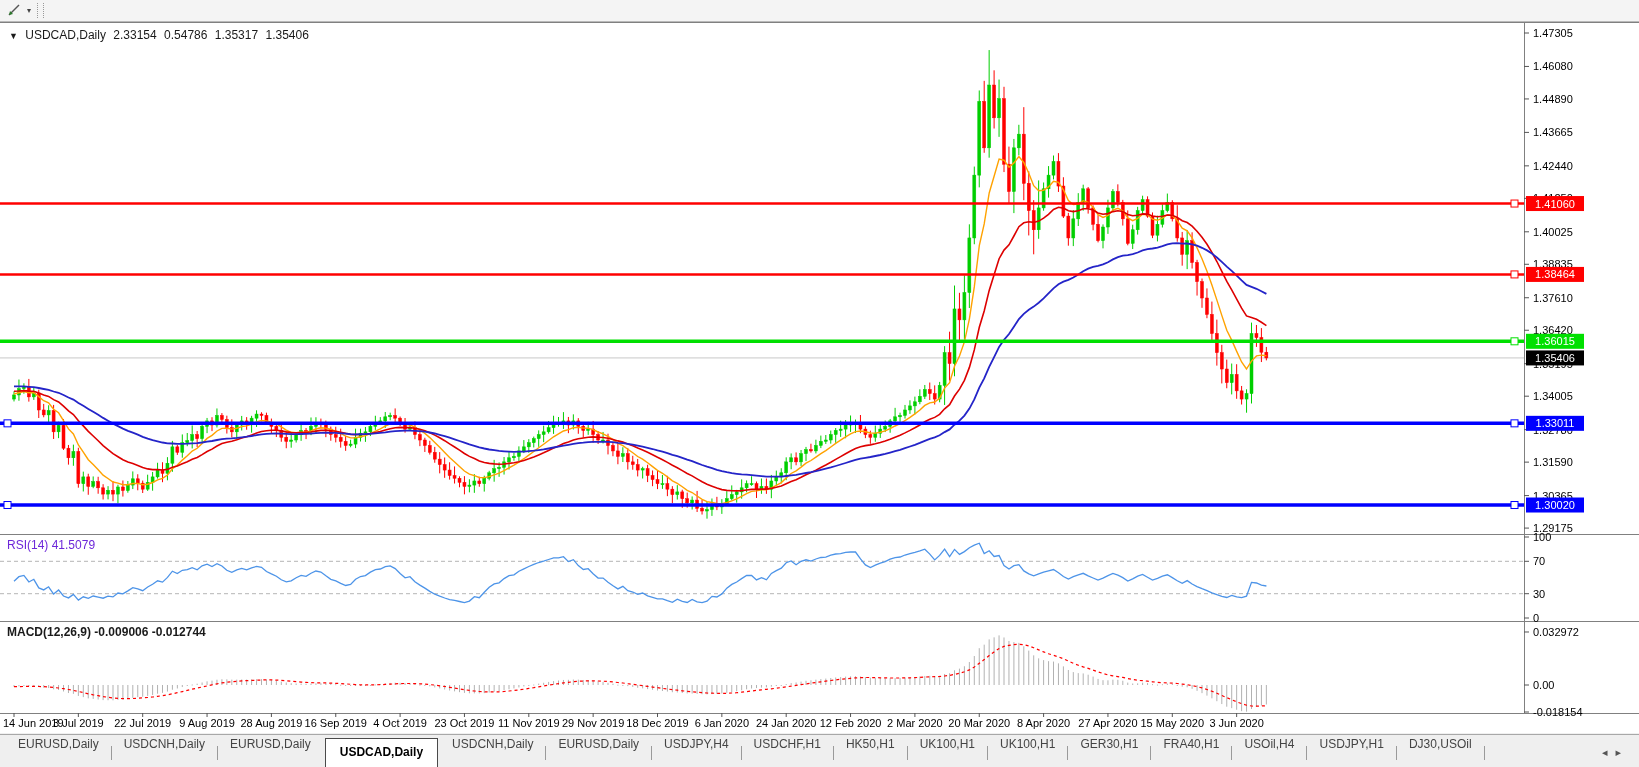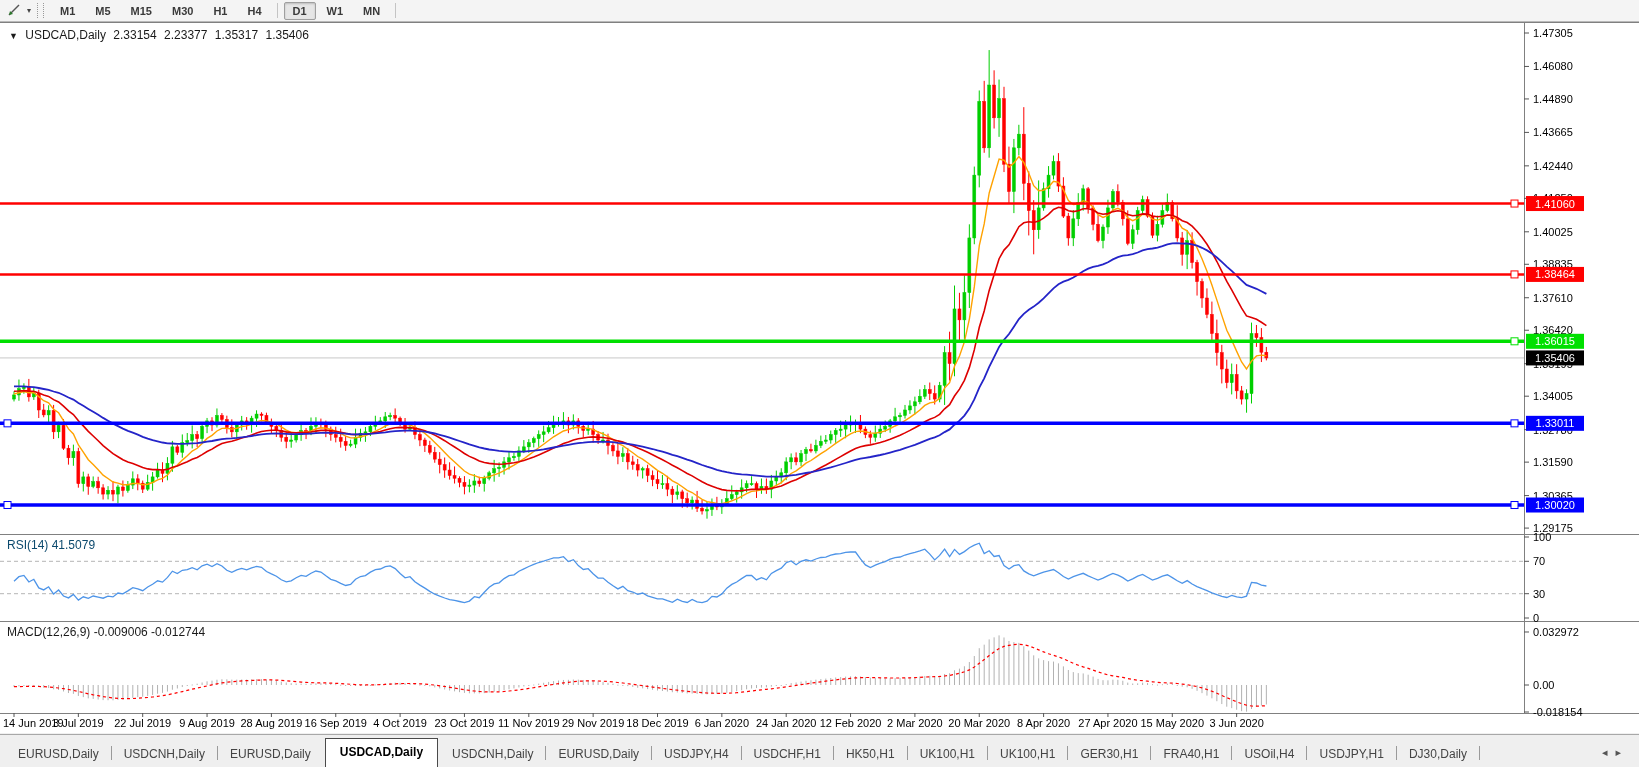--- a/index.html
+++ b/index.html
@@ -12,67 +12,54 @@
   .tool-icon{width:22px;height:16px;margin-left:4px;display:flex;align-items:center;justify-content:center;}
   .caret{font-size:8px;color:#444;margin-left:1px;}
   .grip{width:5px;height:15px;margin:0 6px;border-left:1px dotted #999;border-right:1px dotted #999;}
   .tf-btn{padding:2px 8px;margin:0 1px;border:1px solid transparent;border-radius:2px;
           font-weight:700;color:#3a3a3a;cursor:default;}
   .tf-btn.active{background:#e6e6e6;border-color:#9f9f9f;box-shadow:inset 0 1px 2px rgba(0,0,0,.18);}
   .tf-sep{width:1px;height:15px;background:#c4c4c4;margin:0 5px;}
   
   #chart-title{position:absolute;left:9px;top:28px;font-size:12px;color:#1a1a1a;z-index:5;}
   #chart-title span{margin-right:4px;}
-  #rsi-label{position:absolute;left:7px;top:538px;font-size:12px;color:#0c4a6e;z-index:5;}
-  #macd-label{position:absolute;left:7px;top:625px;font-size:12px;color:#1a1a1a;z-index:5;}
+  #rsi-label{position:absolute;left:7px;top:538px;font-size:12px;color:#6d28d9;z-index:5;}
+  #macd-label{position:absolute;left:7px;top:625px;font-size:12px;color:#1a1a1a;z-index:5;font-weight:bold;}
   
   #chart-svg{position:absolute;left:0;top:0;z-index:1;}
   
   #tabbar{position:absolute;left:0;top:734px;width:1639px;height:33px;
           background:#efefef;border-top:1px solid #a8a8a8;
           display:flex;align-items:flex-end;font-size:12px;color:#444;}
   #tabs{display:flex;align-items:flex-end;height:28px;margin-left:6px;}
-  .tab{padding:5px 12px 7px 12px;white-space:nowrap;cursor:default;}
+  .tab{padding:5px 12px 17px 12px;white-space:nowrap;cursor:default;}
   .tab-divider{width:1px;height:14px;background:#9a9a9a;margin-bottom:8px;}
   .tab.active{background:#ffffff;border:1px solid #4a4a4a;border-bottom:none;
               font-weight:700;color:#000;padding:6px 14px 9px 14px;}
   #tab-arrows{position:absolute;right:10px;bottom:9px;color:#555;font-size:11px;letter-spacing:8px;}
 </style>
 </head>
 <body>
 
 <div id="toolbar">
   <div class="tool-icon">
     <svg width="14" height="13" viewBox="0 0 14 13">
       <path d="M1 11 L11 1" stroke="#555" stroke-width="1.5" fill="none"></path>
       <path d="M1 11 l4 -1 l-3 -3 z" fill="#2a7a2a"></path>
     </svg>
   </div>
   <span class="caret">▾</span>
   <div class="grip"></div>
-  <div id="tf-buttons" style="display:flex;align-items:center;">
-      <div class="tf-btn">M1</div>
-      <div class="tf-btn">M5</div>
-      <div class="tf-btn">M15</div>
-      <div class="tf-btn">M30</div>
-      <div class="tf-btn">H1</div>
-      <div class="tf-btn">H4</div>
-      <div class="tf-sep"></div>
-      <div class="tf-btn active">D1</div>
-      <div class="tf-btn">W1</div>
-      <div class="tf-btn">MN</div>
-      <div class="tf-sep"></div>
-    </div>
 </div>
 
 <div id="chart-title">
   <span style="font-size:9px;">▼</span>
   <span>USDCAD,Daily</span>
   <span>2.33154</span>
-  <span>2.23377</span>
+  <span>0.54786</span>
   <span>1.35317</span>
   <span>1.35406</span>
 </div>
 <div id="rsi-label">RSI(14) 41.5079</div>
 <div id="macd-label">MACD(12,26,9) -0.009006 -0.012744</div>
 
 <svg id="chart-svg" width="1639" height="767" viewBox="0 0 1639 767">
     <rect x="0" y="22" width="1639" height="711" fill="#ffffff"></rect>
     <g>
       <line x1="0" y1="22.5" x2="1639" y2="22.5" stroke="#808080" stroke-width="1"></line>
@@ -1012,19 +999,19 @@
       <div class="tab">UK100,H1</div>
       <div class="tab-divider"></div>
       <div class="tab">GER30,H1</div>
       <div class="tab-divider"></div>
       <div class="tab">FRA40,H1</div>
       <div class="tab-divider"></div>
       <div class="tab">USOil,H4</div>
       <div class="tab-divider"></div>
       <div class="tab">USDJPY,H1</div>
       <div class="tab-divider"></div>
-      <div class="tab">DJ30,Daily</div>
+      <div class="tab">DJ30,USOil</div>
       <div class="tab-divider"></div>
     </div>
   <div id="tab-arrows">
     <span>◂</span><span>▸</span>
   </div>
 </div>
 
 </body></html>

